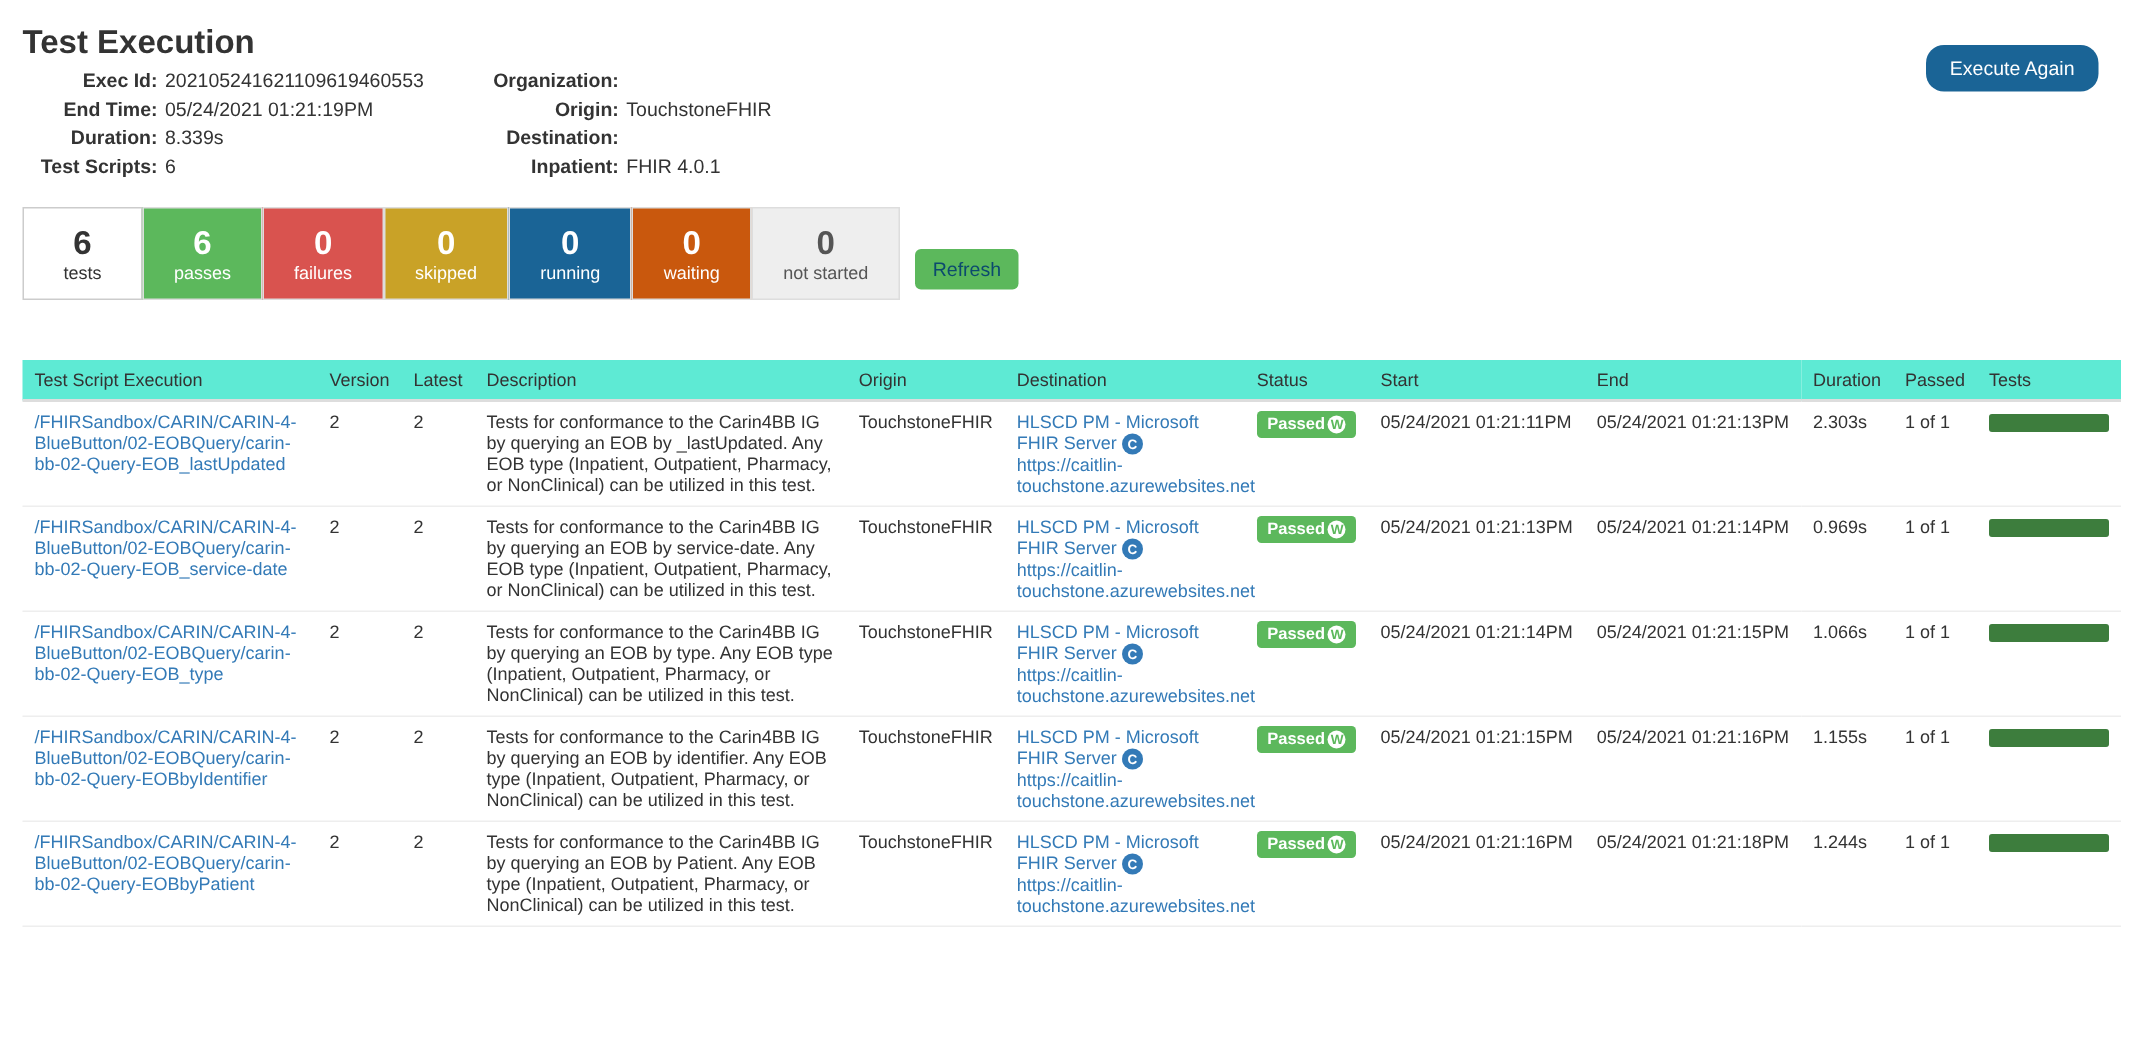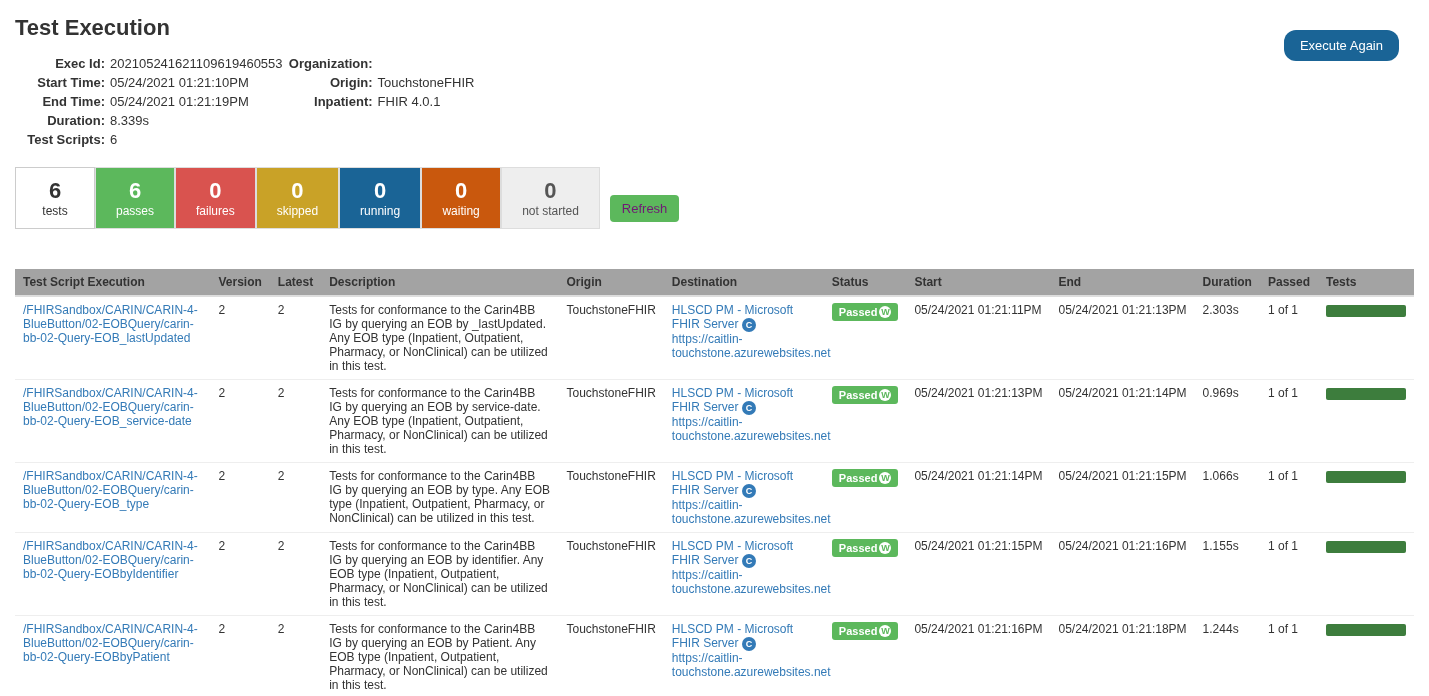--- a/index.html
+++ b/index.html
@@ -1,20 +1,20 @@
 <!DOCTYPE html>
 <html><head>
   <meta charset="utf-8">
   <style>
     * { box-sizing: border-box; margin: 0; padding: 0; }
     body { font-family: Arial, sans-serif; font-size: 13px; color: #333; background: #fff; padding: 15px; }
     
-    h1 { font-size: 22px; font-weight: bold; margin-bottom: 15px; }
-    
-    .header-section { display: flex; margin-bottom: 20px; }
+    h1 { font-size: 22px; font-weight: bold; margin-bottom: 5px; }
+    
+    .header-section { display: flex; gap: 40px; margin-bottom: 20px; align-items: flex-end; }
     .header-left, .header-right { display: flex; flex-direction: column; gap: 4px; }
     .header-row { display: flex; align-items: center; gap: 5px; }
     .header-label { font-weight: bold; text-align: right; min-width: 90px; }
     .header-value { color: #333; }
     .header-link { color: #337ab7; text-decoration: none; }
     
     .status-badge {
       display: inline-flex; align-items: center; gap: 3px;
       background: #5cb85c; color: white; padding: 2px 6px;
       border-radius: 3px; font-size: 12px; font-weight: bold;
@@ -53,32 +53,32 @@
     .stat-success {
       background: #3d7d3d; color: white;
       display: flex; flex-direction: column; align-items: center;
       justify-content: center; padding: 10px 25px;
       margin-left: 10px;
     }
     .stat-success .pct { font-size: 28px; font-weight: bold; }
     .stat-success .lbl { font-size: 14px; }
     
     .refresh-btn {
-      background: #5cb85c; color: #701a75; border: none;
+      background: #5cb85c; color: #0c4a6e; border: none;
       padding: 6px 12px; border-radius: 4px; cursor: pointer;
       font-size: 13px; margin-left: 10px; align-self: center; text-align: right;
     }
     
     .stats-wrapper { display: flex; align-items: center; }
     
     table { width: 100%; border-collapse: collapse; font-size: 12px; }
     th {
       text-align: left; padding: 6px 8px;
-      border-bottom: 2px solid #ddd; font-weight: bold;
-      background: #a3a3a3; white-space: nowrap;
+      border-bottom: 2px solid #ddd; font-weight: normal;
+      background: #5eead4; white-space: nowrap;
     }
     td { padding: 6px 8px; border-bottom: 1px solid #eee; vertical-align: top; }
     
     .link { color: #337ab7; text-decoration: none; cursor: pointer; }
     
     .passed-badge {
       display: inline-flex; align-items: center; gap: 2px;
       background: #5cb85c; color: white;
       padding: 3px 7px; border-radius: 3px; font-size: 11px; font-weight: bold;
       white-space: nowrap;
@@ -107,24 +107,20 @@
   <button class="execute-btn">Execute Again</button>
 </div>
 
 <div class="header-section">
   <div class="header-left">
     <div class="header-row">
       <span class="header-label">Exec Id:</span>
       <span class="header-value">202105241621109619460553</span>
     </div>
     <div class="header-row">
-      <span class="header-label">Start Time:</span>
-      <span class="header-value">05/24/2021 01:21:10PM</span>
-    </div>
-    <div class="header-row">
       <span class="header-label">End Time:</span>
       <span class="header-value">05/24/2021 01:21:19PM</span>
     </div>
     <div class="header-row">
       <span class="header-label">Duration:</span>
       <span class="header-value">8.339s</span>
     </div>
     <div class="header-row">
       <span class="header-label">Test Scripts:</span>
       <span class="header-value">6</span>
@@ -132,20 +128,24 @@
   </div>
 
   <div class="header-right">
     <div class="header-row">
       <span class="header-label">Organization:</span>
       <span class="header-value"></span>
     </div>
     <div class="header-row">
       <span class="header-label">Origin:</span>
       <span class="header-value">TouchstoneFHIR</span>
+    </div>
+    <div class="header-row">
+      <span class="header-label">Destination:</span>
+      <span class="header-value"></span>
     </div>
     <div class="header-row">
       <span class="header-label">Inpatient:</span>
       <span class="header-value">FHIR 4.0.1</span>
     </div>
   </div>
 </div>
 
 <div class="stats-wrapper" style="margin-bottom:20px;">
   <div class="stats-bar">

